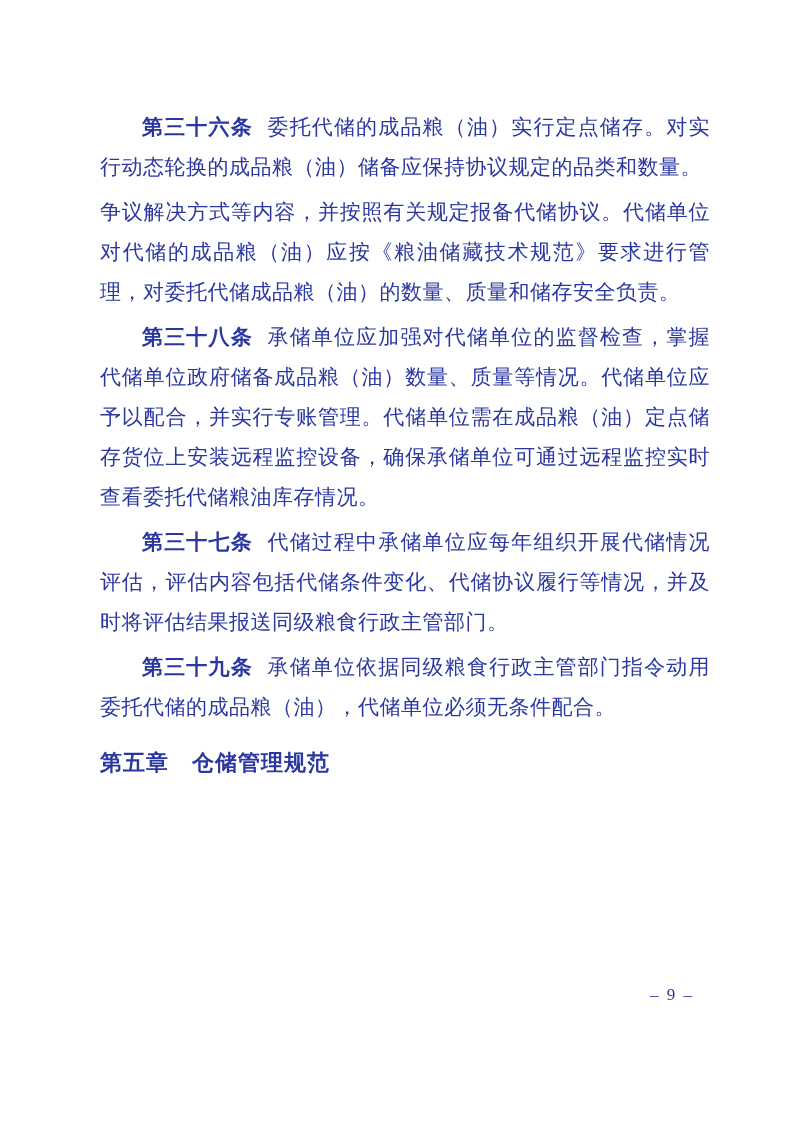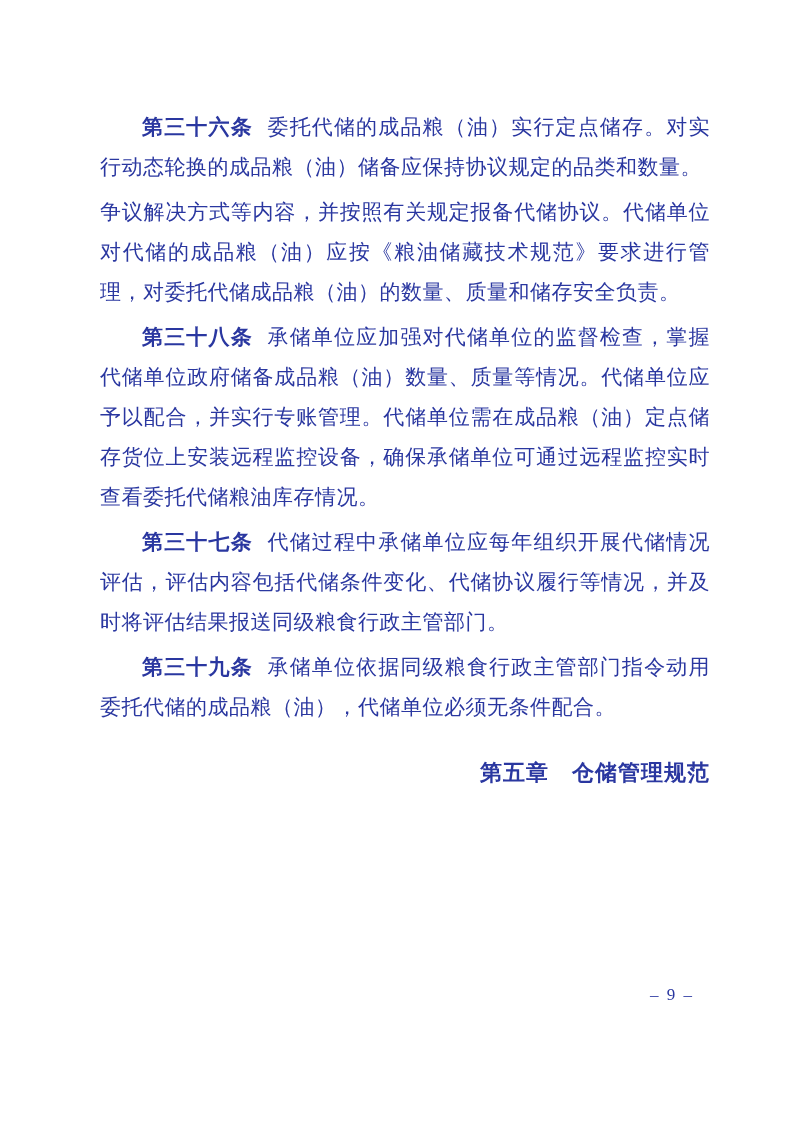--- a/index.html
+++ b/index.html
@@ -33,22 +33,22 @@
   }
   .para.continuation {
     text-indent: 0;
   }
   .term {
     font-family: "Liberation Sans", "DejaVu Sans", sans-serif;
     font-weight: bold;
     margin-right: 0.7em;
   }
   .chapter {
-    margin: 26px 0 34px 0;
-    text-align: right;
+    margin: 16px 0 34px 0;
+    text-align: left;
     font-size: 22px;
     font-weight: bold;
     font-family: "Liberation Sans", "DejaVu Sans", sans-serif;
     line-height: 40px;
     letter-spacing: 1px;
   }
   .page-number {
     position: absolute;
     top: 985px;
     right: 100px;

